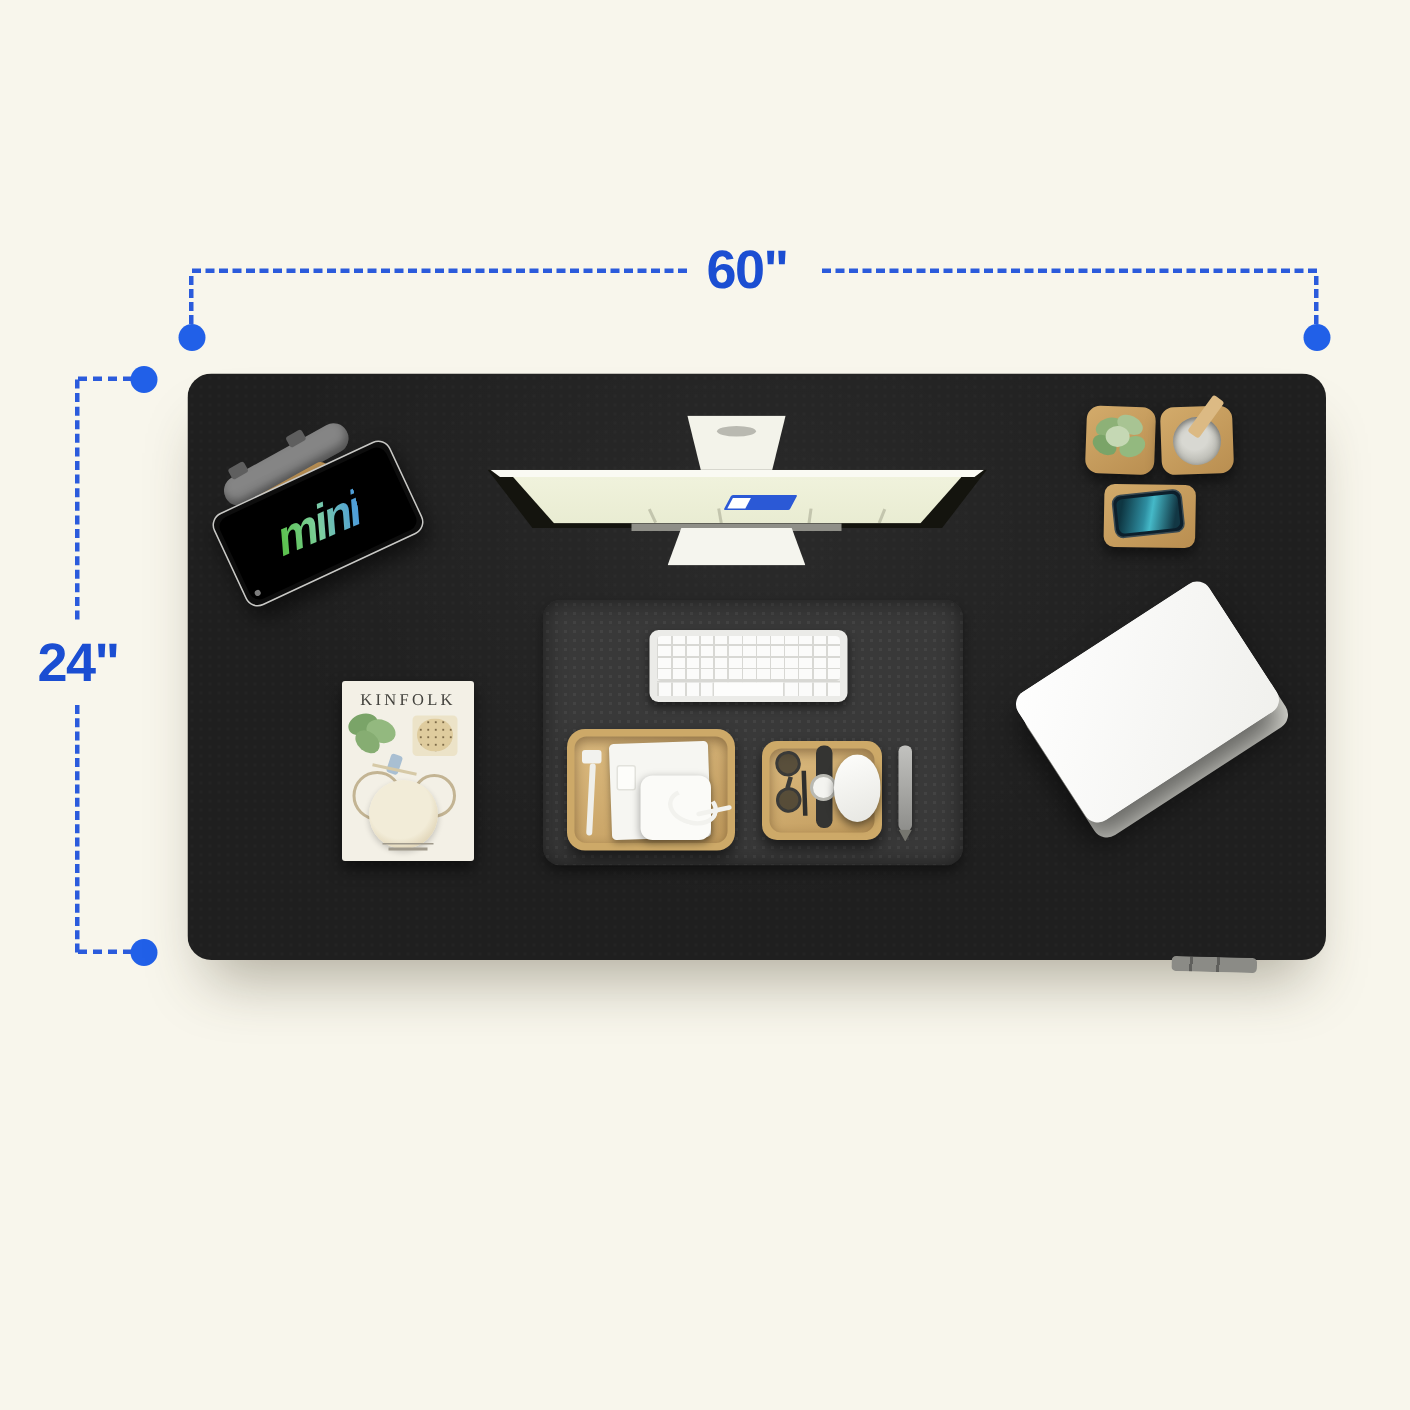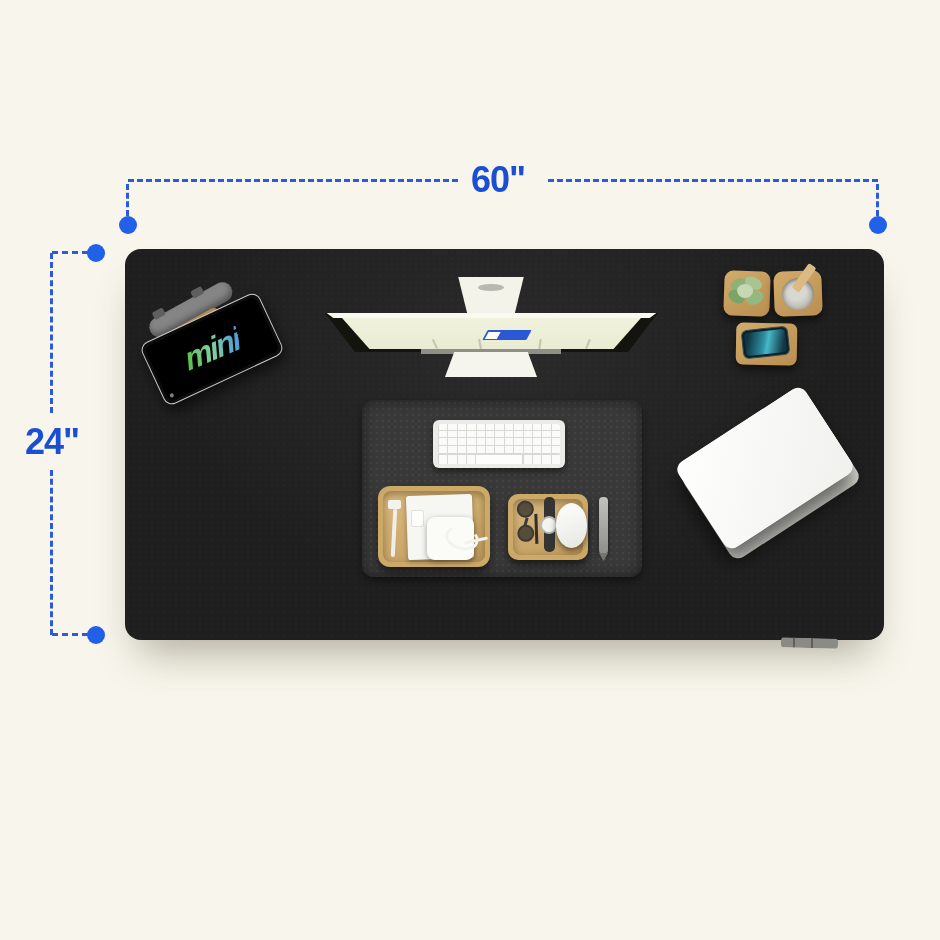--- a/index.html
+++ b/index.html
@@ -236,20 +236,36 @@
       </div>
       <div class="abs watch-strap"></div>
       <div class="abs watch-face"></div>
       <div class="abs mouse" style="background-color: rgb(244, 244, 241);"></div>
     </div>
 
     <div class="abs pen">
       <div class="abs pen-tip"></div>
     </div>
 
+    <div class="abs mag" style="background-color: rgb(243, 240, 230);">
+      <div class="abs mag-title">KINFOLK</div>
+      <div class="abs mag-plant-leaf" style="left:4px;top:22px;width:20px;height:14px;background:#7aa468;transform:rotate(-18deg);"></div>
+      <div class="abs mag-plant-leaf" style="left:16px;top:26px;width:20px;height:15px;background:#93b97f;transform:rotate(22deg);"></div>
+      <div class="abs mag-plant-leaf" style="left:8px;top:34px;width:18px;height:13px;background:#86ad72;transform:rotate(40deg);"></div>
+      <div class="abs mag-bowl-sm">
+        <div class="abs mag-bowl-sm-in"></div>
+      </div>
+      <div class="abs mag-peg"></div>
+      <div class="abs wheel" style="left:7px;top:60px;width:33px;height:33px;"></div>
+      <div class="abs wheel" style="left:47px;top:62px;width:29px;height:29px;"></div>
+      <div class="abs" style="left:20px;top:58px;width:30px;height:2px;background:#d6c9a6;transform:rotate(12deg);"></div>
+      <div class="abs mag-bigbowl"></div>
+      <div class="abs mag-byline"></div>
+      <div class="abs mag-byline" style="bottom:11px;width:34px;height:1.5px;"></div>
+    </div>
 
     <div class="abs laptop">
       <div class="abs laptop-base"></div>
       <div class="abs laptop-top" style="background-color: rgb(247, 247, 244);"></div>
     </div>
 
     <div class="abs clip" style="background-color: rgb(139, 139, 134);"></div>
 
   </div>
 </div>

